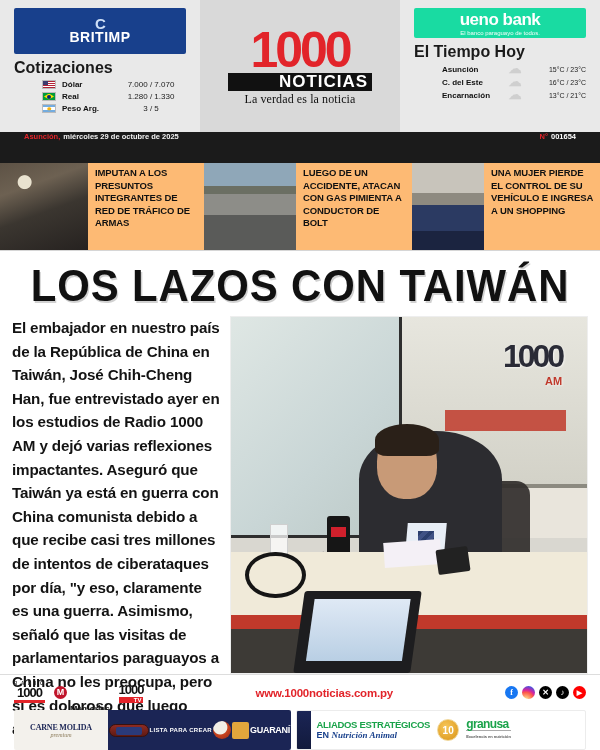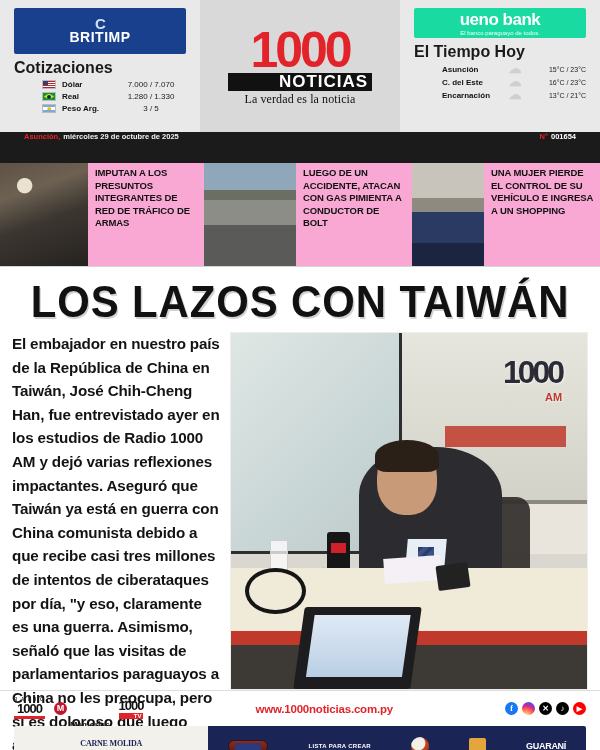--- a/index.html
+++ b/index.html
@@ -85,21 +85,21 @@
     display: flex; align-items: flex-start; padding: 0 24px;
     font-size: 7.5px; font-weight: 700;
   }
   .datebar .city { color: #e2242a; margin-right: 3px; }
   .datebar .date { color: #f2f2f2; font-weight: 600; }
   .datebar .spacer { flex: 1; }
   .datebar .issue-n { color: #e2242a; font-weight: 800; margin-right: 3px; }
   .datebar .issue { color: #fff; font-weight: 700; }
 
   
-  .teasers { display: flex; height: 104px; background: #f9a8d4; border-bottom: 1px solid #d6d6d6; }
+  .teasers { display: flex; height: 88px; background: #fdba74; border-bottom: 1px solid #d6d6d6; }
   .t-img { flex: 0 0 auto; position: relative; overflow: hidden; }
   .t-txt {
     flex: 1 1 0; padding: 4px 6px 0 7px; font-size: 9.5px; font-weight: 800;
     line-height: 12.5px; color: #111; letter-spacing: -.1px; text-transform: uppercase;
     font-family: "Liberation Sans Narrow", "Liberation Sans", sans-serif;
   }
   .ph { width: 100%; height: 100%; }
   .ph1 { background:
       radial-gradient(circle at 28% 22%, #e9e2cf 0 7%, transparent 8%),
       linear-gradient(160deg, #5d5245 0%, #6d6152 28%, #3b3630 55%, #262220 100%); }
@@ -382,15 +382,31 @@
       </div>
       <div class="rest">
         <span class="sausage"></span>
         <span class="lista">LISTA PARA CREAR</span>
         <span class="food"></span>
         <span class="chip"></span>
         <span class="guarani">GUARANÍ</span>
       </div>
     </div>
 
+    <div class="ad ad-right">
+      <span class="strip"></span>
+      <div class="ar-txt">
+        <div class="l1">
+          <span>ALIADOS</span> <span>ESTRATÉGICOS</span>
+        </div>
+        <div class="l2">
+          <span>EN</span> <i>Nutrición Animal</i>
+        </div>
+      </div>
+      <span class="badge10">10</span>
+      <span class="granusa">
+        <span>granusa</span>
+        <small>Excelencia en nutrición</small>
+      </span>
+    </div>
   </div>
 
 </div>
 
 </body></html>

